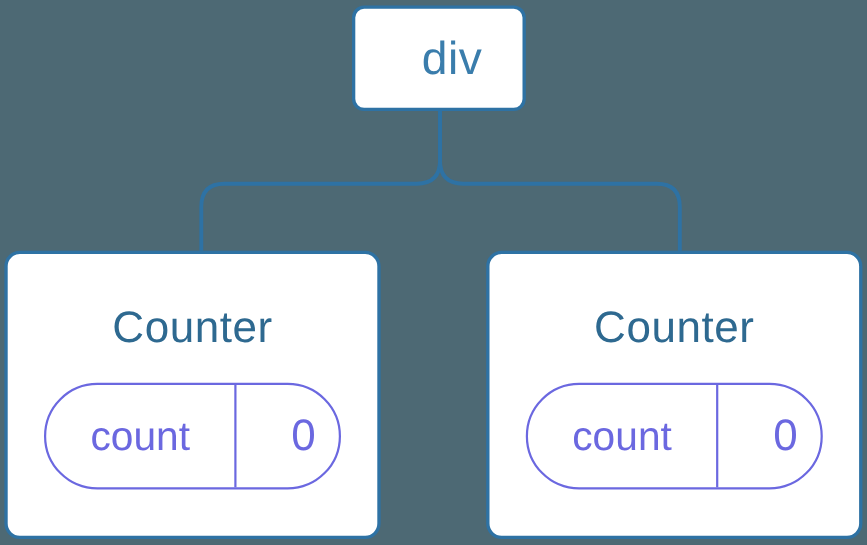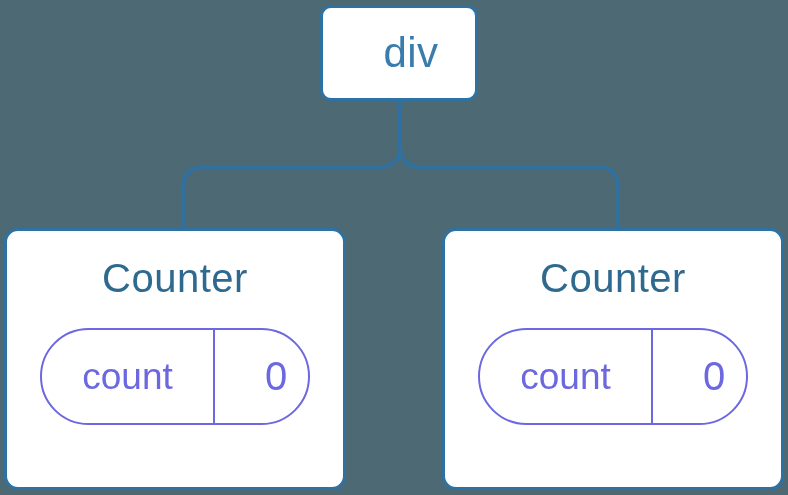--- a/index.html
+++ b/index.html
@@ -56,21 +56,21 @@
     background: #ffffff;
     border: 3px solid #2e72a4;
     border-radius: 14px;
     display: flex;
     flex-direction: column;
     align-items: center;
   }
   .card.left  { left: 4px; }
   .card.right { left: 442px; }
   .card-title {
-    margin-top: 25px;
+    margin-top: 45px;
     font-size: 40px;
     line-height: 44px;
     font-weight: 500;
     color: #2e6990;
     letter-spacing: 0.5px;
   }
   .pill {
     margin-top: 28px;
     width: 270px;
     height: 97px;

